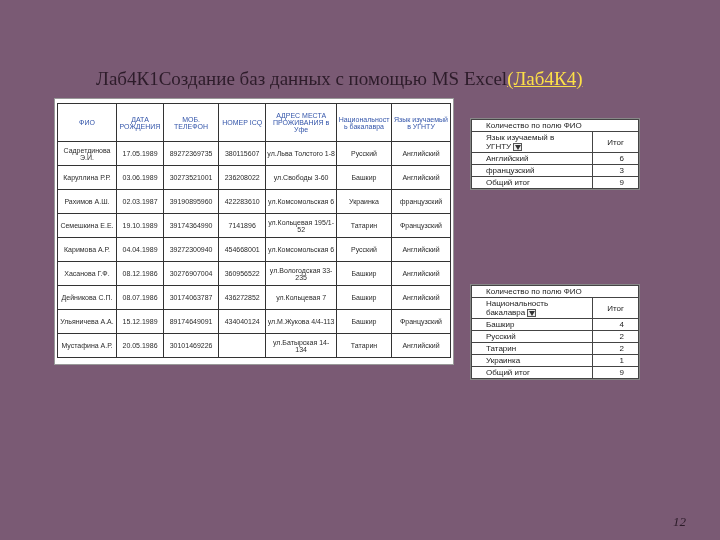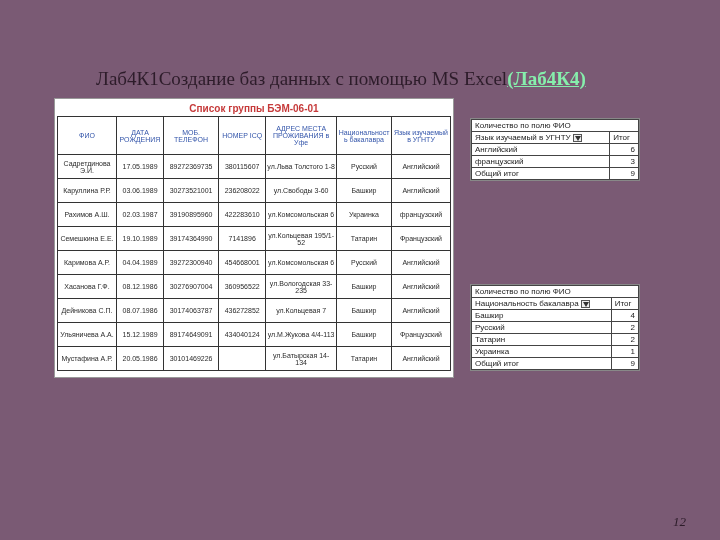--- a/index.html
+++ b/index.html
@@ -13,23 +13,22 @@
     overflow: hidden;
   }
   .title {
     position: absolute;
     top: 68px;
     left: 96px;
     font-size: 19px;
     color: #2d1c2a;
   }
   .title .link {
-    color: #86efac;
+    color: #fde047;
     text-decoration: underline;
-    font-weight: bold;
   }
   .main-table-wrap {
     position: absolute;
     top: 98px;
     left: 54px;
     width: 400px;
     background: #fff;
     border: 1px solid #999;
     padding: 4px 2px 6px 2px;
     font-family: Arial, sans-serif;
@@ -79,21 +78,21 @@
     color: #222;
   }
   .pivot1 { top: 118px; left: 470px; width: 170px; }
   .pivot2 { top: 284px; left: 470px; width: 170px; }
   table.pvt {
     border-collapse: collapse;
     width: 100%;
   }
   table.pvt td, table.pvt th {
     border: 1px solid #444;
-    padding: 1px 3px;
+    padding: 1px 14px;
     font-size: 8px;
     text-align: left;
     height: 12px;
   }
   table.pvt td.num { text-align: right; }
   .drop {
     display: inline-block;
     width: 9px; height: 8px;
     border: 1px solid #555;
     background: #eee;
@@ -119,21 +118,20 @@
   }
 </style>
 </head>
 <body>
 
 <div class="title">
   <span>Лаб4К1Создание баз данных с помощью MS Excel</span><span class="link">(Лаб4К4)</span>
 </div>
 
 <div class="main-table-wrap">
-  <div class="list-title">Список группы БЭМ-06-01</div>
   <table class="main">
     <colgroup>
       <col class="c-fio">
         <col class="c-date">
         <col class="c-tel">
         <col class="c-icq">
         <col class="c-addr">
         <col class="c-nat">
         <col class="c-lang">
     </colgroup>

